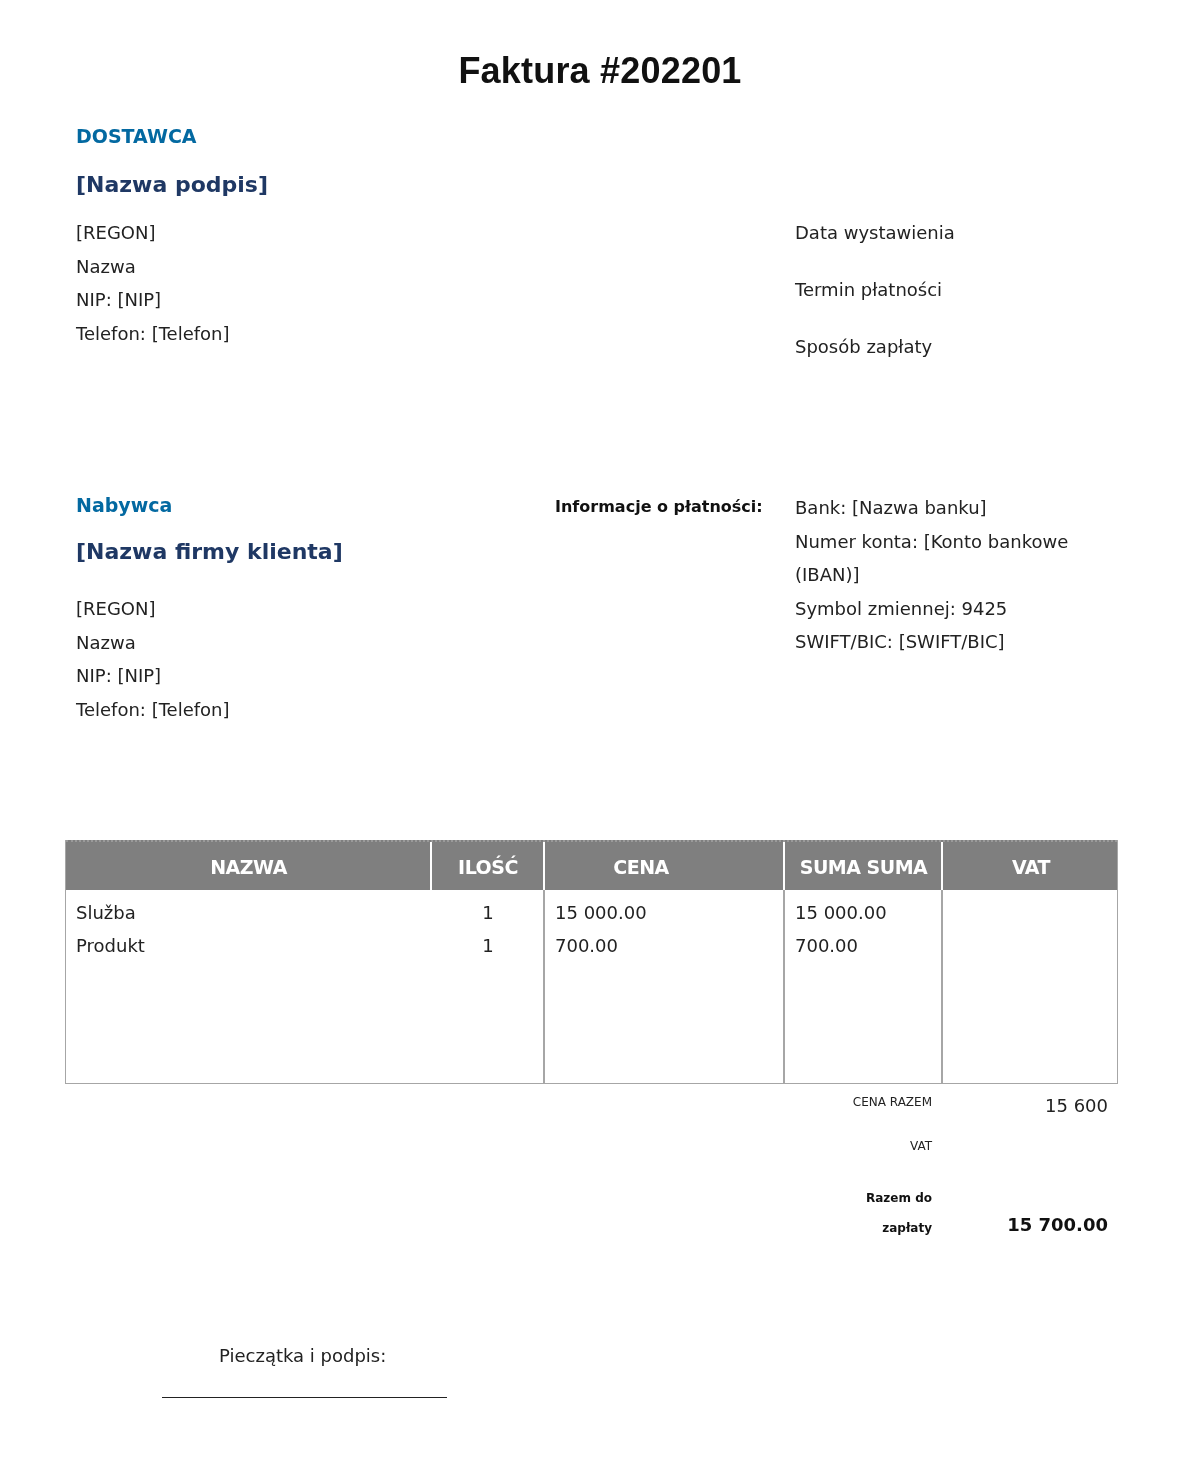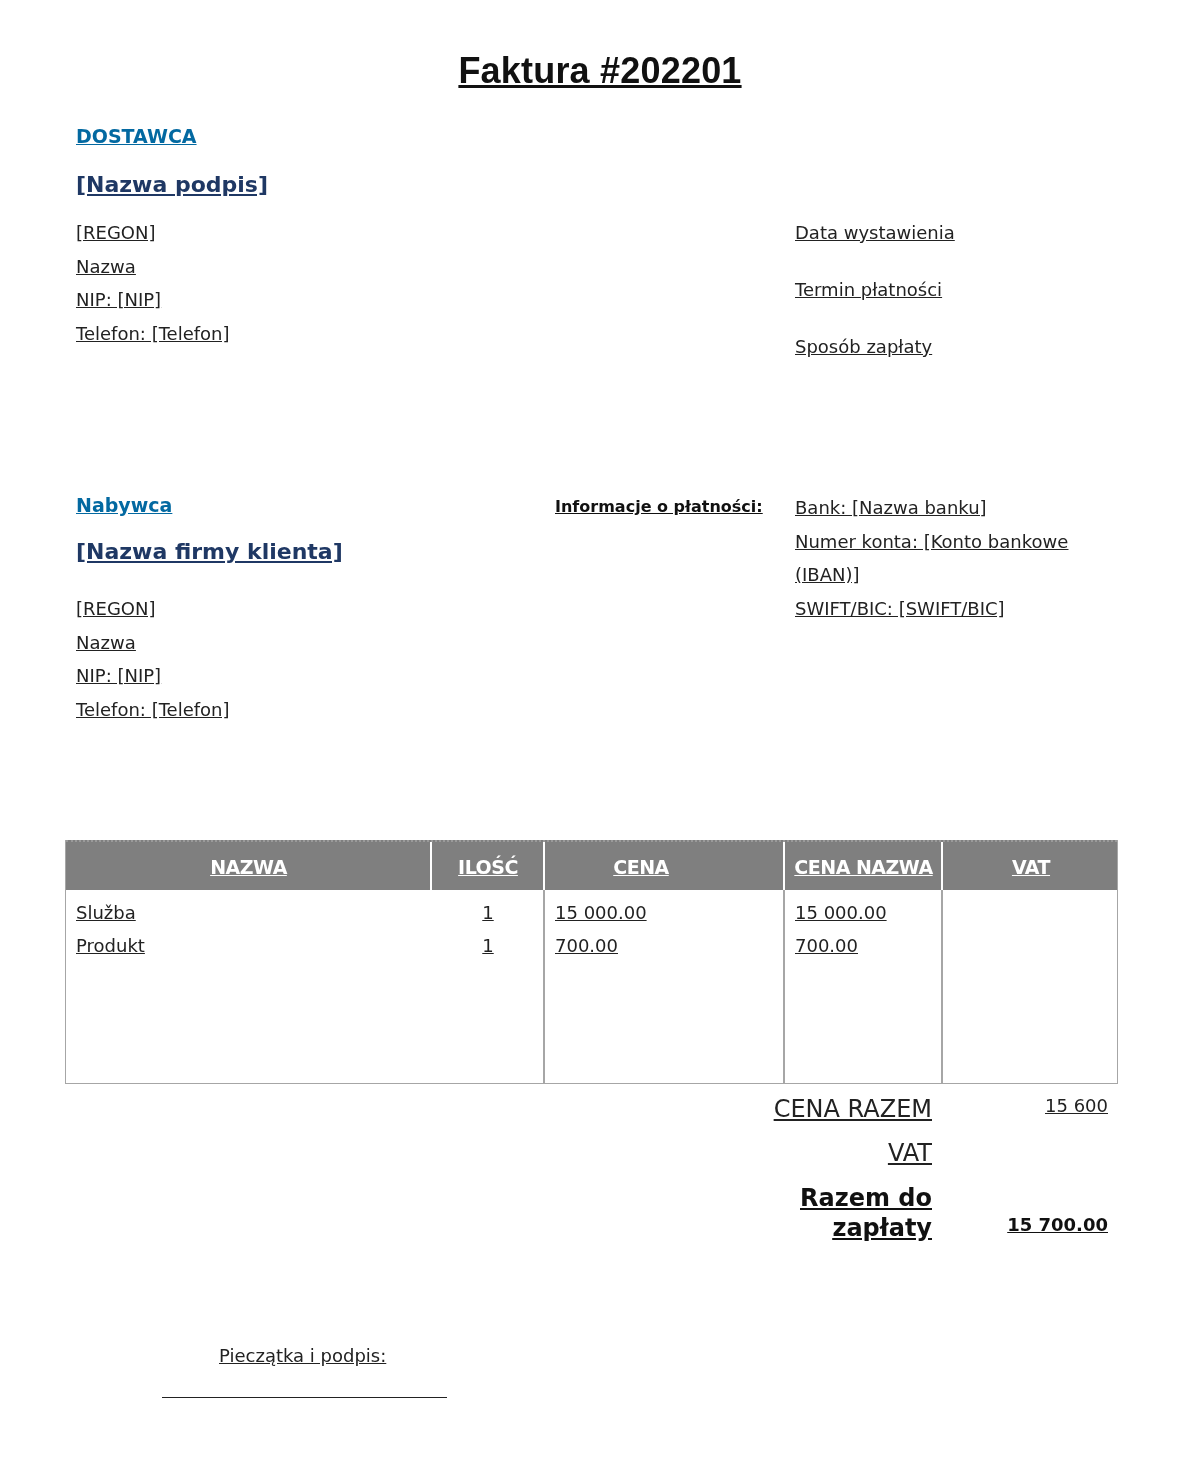--- a/index.html
+++ b/index.html
@@ -1,15 +1,15 @@
 <!DOCTYPE html>
 <html><head>
   <meta charset="utf-8">
   <style>
-    * { box-sizing: border-box; margin: 0; padding: 0; text-decoration: underline; }
+    * { box-sizing: border-box; margin: 0; padding: 0; }
     html, body {
       width: 1200px;
       height: 1457px;
       background: #ffffff;
       color: #1a1a1a;
       font-family: "Liberation Sans", "DejaVu Sans", sans-serif;
       overflow: hidden;
     }
     .page {
       position: relative;
@@ -89,21 +89,21 @@
     .cell {
       position: absolute;
       font-family: "DejaVu Sans", sans-serif;
       font-size: 18px;
       color: #222222;
       white-space: nowrap;
     }
 
     .totals-label {
       font-family: "DejaVu Sans", sans-serif;
-      font-size: 24px;
+      font-size: 12px;
       color: #222222;
       text-align: right;
       white-space: nowrap;
     }
     .totals-value {
       font-family: "DejaVu Sans", sans-serif;
       font-size: 18px;
       color: #222222;
       text-align: right;
       white-space: nowrap;
@@ -148,32 +148,33 @@
     <div>Nazwa</div>
     <div>NIP: [NIP]</div>
     <div>Telefon: [Telefon]</div>
   </div>
 
   <div class="abs pay-label" style="left:555px; top:497px;">Informacje o płatności:</div>
   <div class="abs body-text" style="left:795px; top:491px;">
     <div>Bank: [Nazwa banku]</div>
     <div>Numer konta: [Konto bankowe</div>
     <div>(IBAN)]</div>
+    <div>Symbol zmiennej: 9425</div>
     <div>SWIFT/BIC: [SWIFT/BIC]</div>
   </div>
 
   <div class="abs items-table">
     <div class="thead">
       <div class="th" style="left:0; width:365px;">NAZWA</div>
       <div class="th-sep" style="left:364px;"></div>
       <div class="th" style="left:366px; width:112px;">ILOŚĆ</div>
       <div class="th-sep" style="left:477px;"></div>
       <div class="th" style="left:479px; width:192px;">CENA</div>
       <div class="th-sep" style="left:717px;"></div>
-      <div class="th" style="left:719px; width:157px;">CENA NAZWA</div>
+      <div class="th" style="left:719px; width:157px;">SUMA SUMA</div>
       <div class="th-sep" style="left:875px;"></div>
       <div class="th" style="left:877px; width:176px;">VAT</div>
     </div>
 
     <div class="col-line" style="left:477px;"></div>
     <div class="col-line" style="left:717px;"></div>
     <div class="col-line" style="left:875px;"></div>
 
     <div class="cell" style="left:10px; top:62px;">Služba</div>
     <div class="cell" style="left:366px; width:112px; top:62px; text-align:center;">1</div>

